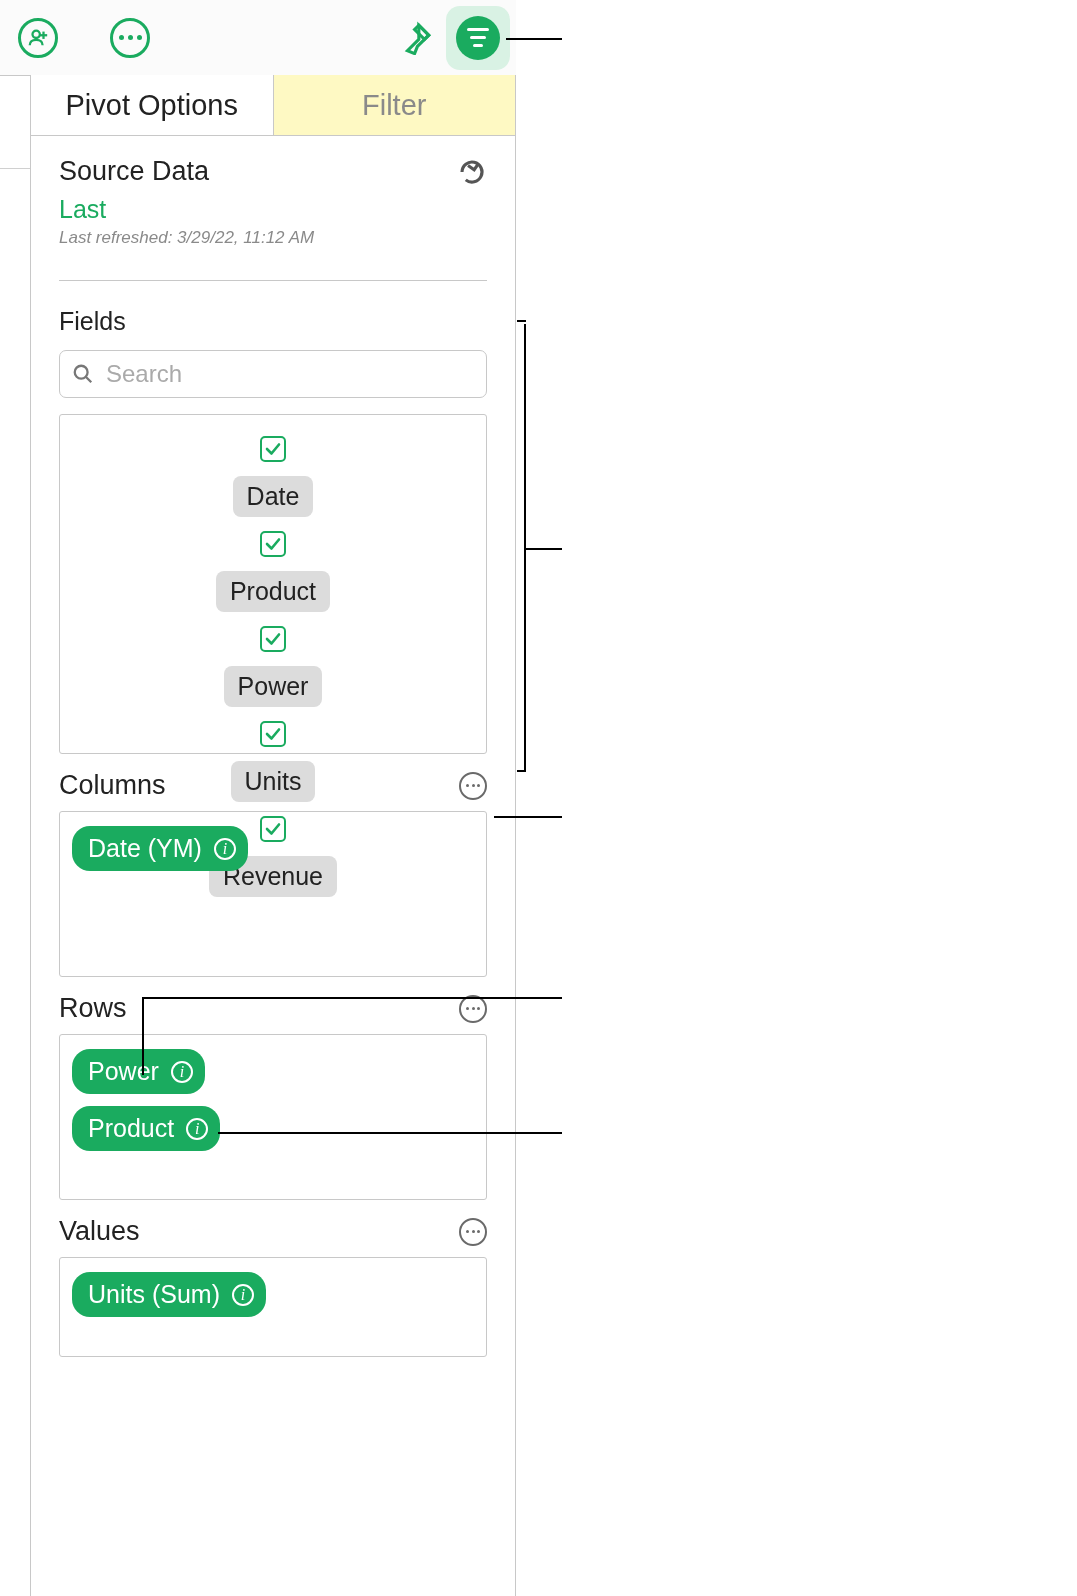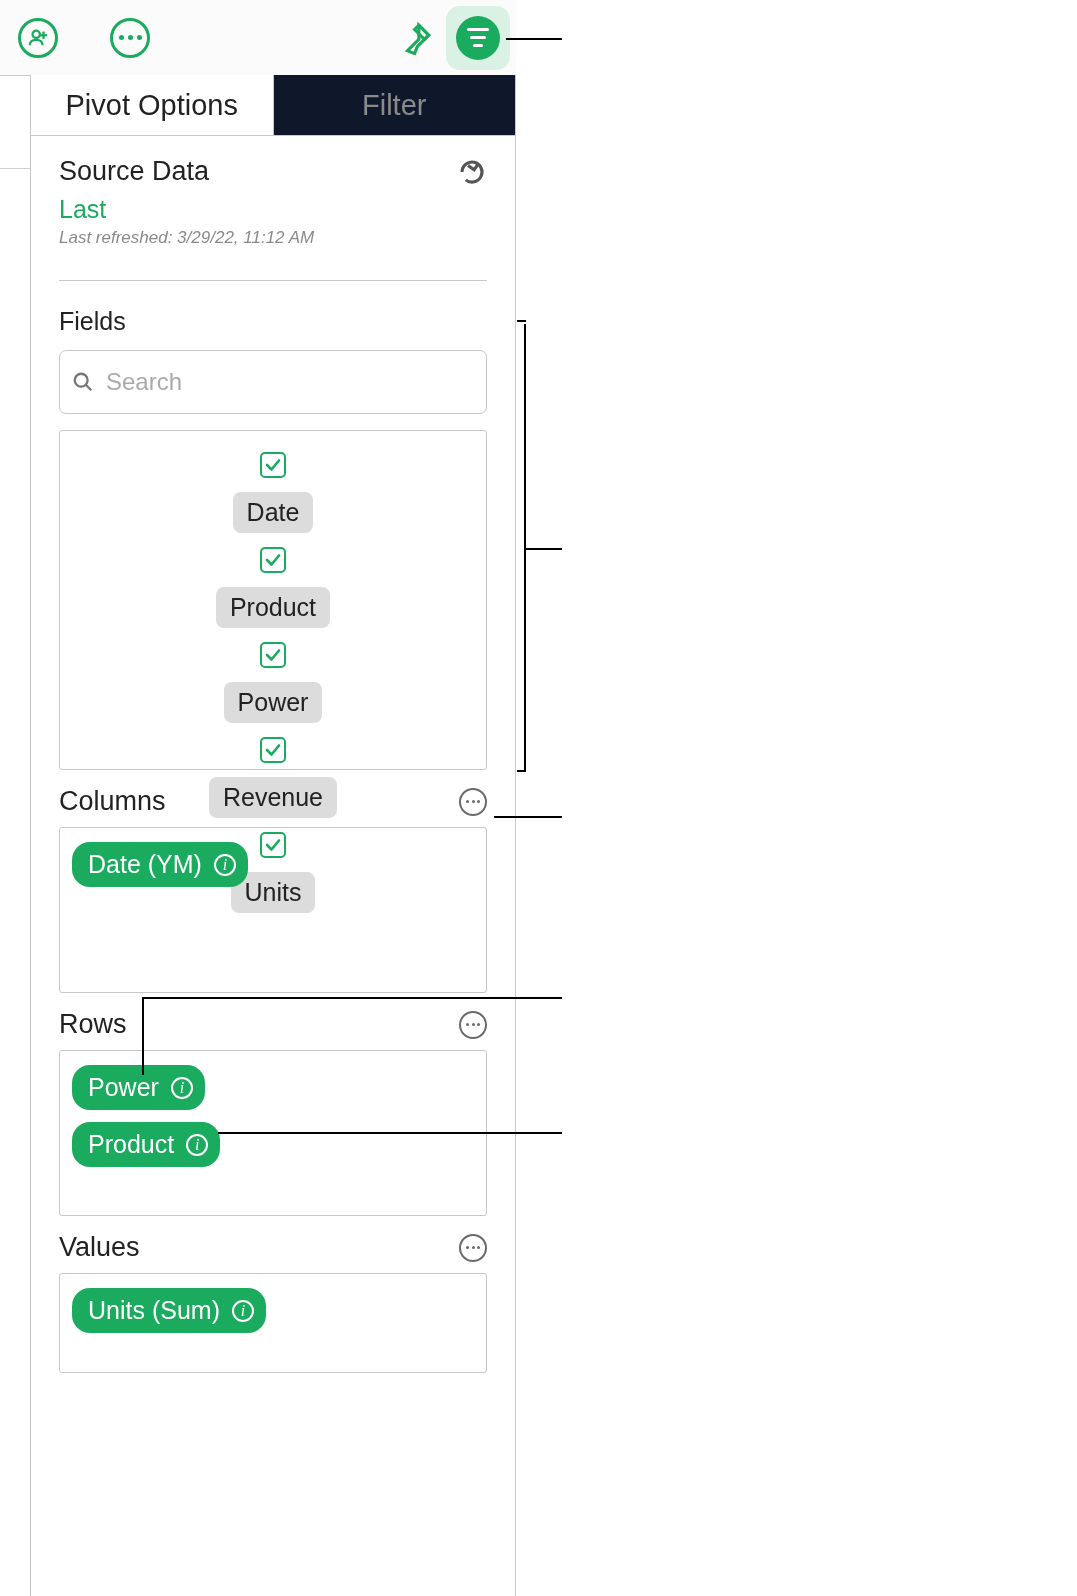--- a/index.html
+++ b/index.html
@@ -62,38 +62,38 @@
   }
   .left-gutter{
     position:absolute;left:0;top:var(--toolbar-h);width:30px;height:calc(1596px - var(--toolbar-h));
     border-right:1px solid var(--grey-border);
   }
   .left-gutter .thin{position:absolute;left:0;top:90px;width:30px;height:3px;border-bottom:1px solid #d0d0d0;}
 
   .tabs{display:flex;height:60px;border-bottom:1px solid var(--grey-border);}
   .tab{flex:1;display:flex;align-items:center;justify-content:center;font-size:29px;cursor:pointer;}
   .tab.active{background:#fff;color:#222;}
-  .tab.inactive{background:#0f172a;color:var(--grey-text);border-left:1px solid var(--grey-border);}
+  .tab.inactive{background:#fef9c3;color:var(--grey-text);border-left:1px solid var(--grey-border);}
 
   .panel-body{padding:20px 28px 0 28px;}
 
   .source-header{display:flex;align-items:center;justify-content:space-between;}
   .source-title{font-size:27px;color:#222;}
   .refresh-icon{width:30px;height:30px;cursor:pointer;}
   .refresh-icon svg{width:100%;height:100%;stroke:#555;fill:none;stroke-width:2.5;}
   .source-link{color:var(--green);font-size:25px;margin-top:8px;}
   .source-meta{color:var(--grey-text);font-size:17px;margin-top:4px;font-style:italic;}
 
   .divider{height:1px;background:var(--grey-border);margin:32px 0 26px 0;}
 
   .section-title{font-size:25px;margin-bottom:14px;}
 
   .search-wrap{
     border:1px solid var(--grey-border);border-radius:7px;height:46px;
-    display:flex;align-items:center;padding:8px 12px;background:#fff;
+    display:flex;align-items:center;padding:0 12px;background:#fff;
   }
   .search-wrap .mag{width:22px;height:22px;margin-right:10px;flex:none;}
   .search-wrap .mag svg{width:100%;height:100%;stroke:#777;fill:none;stroke-width:2.5;}
   .search-wrap input{border:none;outline:none;flex:1;font-size:24px;color:#333;background:transparent;}
   .search-wrap input::placeholder{color:#aaa;}
 
   .fields-box{
     border:1px solid var(--grey-border);border-radius:3px;margin-top:16px;
     padding:14px 10px;height:340px;box-sizing:border-box;
   }
@@ -238,29 +238,29 @@
             </svg>
           </div>
         <div class="field-chip">Power</div>
       </div>
       <div class="field-row">
         <div class="chk">
             <svg viewBox="0 0 24 24">
               <polyline points="4 12 10 18 20 6"></polyline>
             </svg>
           </div>
+        <div class="field-chip">Units</div>
+      </div>
+      <div class="field-row">
+        <div class="chk">
+            <svg viewBox="0 0 24 24">
+              <polyline points="4 12 10 18 20 6"></polyline>
+            </svg>
+          </div>
         <div class="field-chip">Revenue</div>
-      </div>
-      <div class="field-row">
-        <div class="chk">
-            <svg viewBox="0 0 24 24">
-              <polyline points="4 12 10 18 20 6"></polyline>
-            </svg>
-          </div>
-        <div class="field-chip">Units</div>
       </div>
     </div>
 
     <div class="zone-header">
       <div class="zone-title">Columns</div>
       <div class="zone-more">
           <span class="d"></span>
           <span class="d"></span>
           <span class="d"></span>
         </div>

